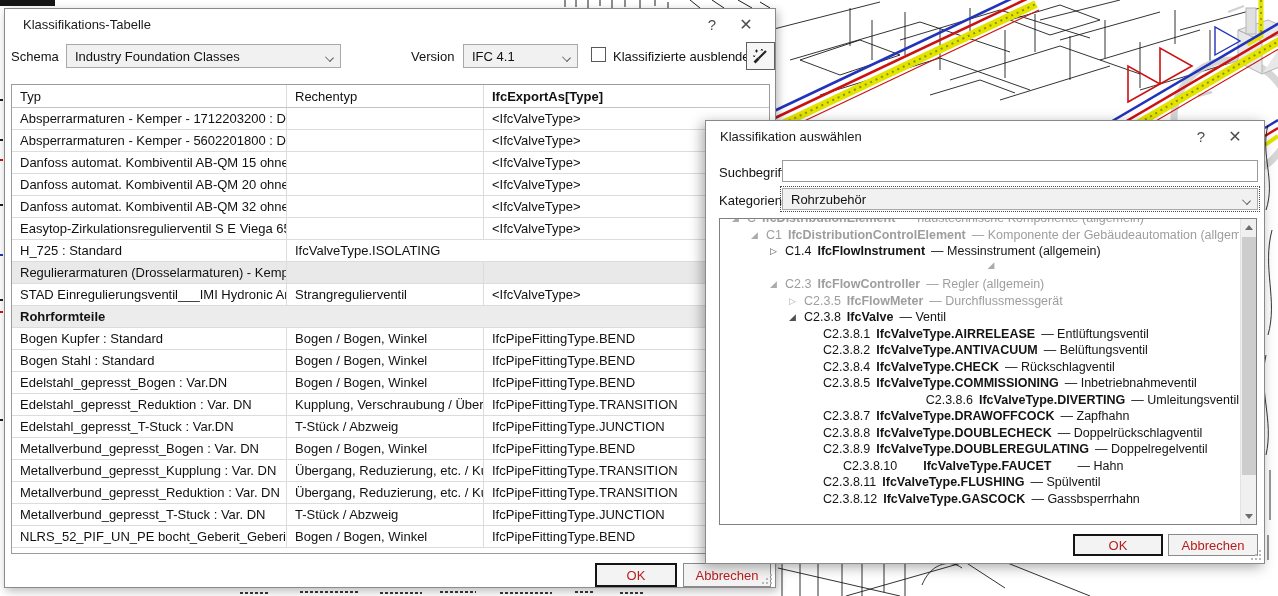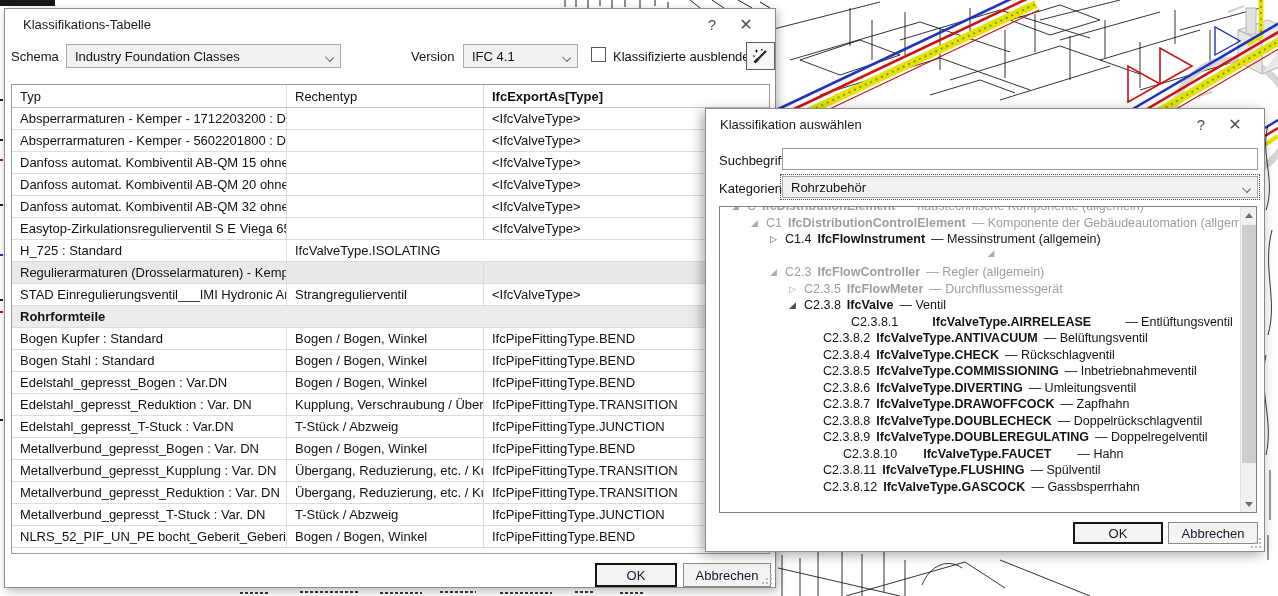--- a/index.html
+++ b/index.html
@@ -1,21 +1,21 @@
 <!DOCTYPE html>
 <html><head>
 <meta charset="utf-8">
 <style>
   *{margin:0;padding:0;box-sizing:border-box}
   html,body{width:1278px;height:596px;overflow:hidden;background:#fff;
     font-family:"Liberation Sans",sans-serif;font-size:13px;color:#111}
   .bg{position:absolute;inset:0;pointer-events:none}
   .dialog{position:absolute;background:#fff;border:1px solid #8a8a8a}
   #dlg1{left:4px;top:8px;width:772px;height:580px;box-shadow:2px 3px 9px rgba(0,0,0,.28)}
-  #dlg2{left:705px;top:108px;width:560px;height:444px;box-shadow:-3px 3px 12px rgba(0,0,0,.34);z-index:5}
+  #dlg2{left:705px;top:120px;width:560px;height:444px;box-shadow:-3px 3px 12px rgba(0,0,0,.34);z-index:5}
   .titlebar{position:absolute;left:0;right:0;top:0;height:30px;display:flex;align-items:center;
     padding:0 12px 0 18px;font-size:13px;color:#1a1a1a;background:#fff}
   .titlebar .title{flex:1;white-space:nowrap}
   .tb-btn{width:34px;height:24px;display:flex;align-items:center;justify-content:center;
     color:#4d4d4d;font-size:15px;cursor:default}
   .tb-btn.close{font-size:16px}
   label.fieldlabel{position:absolute;white-space:nowrap;color:#111}
   
   .combo{position:absolute;height:24px;background:#f1f1f1;border:1px solid #a8a8a8;
     display:flex;align-items:center;padding:0 22px 0 8px;white-space:nowrap;overflow:hidden}
@@ -35,21 +35,21 @@
   .trow{display:flex;height:22px;border-bottom:1px solid #dcdcdc}
   .td{display:flex;align-items:center;padding-left:8px;white-space:nowrap;overflow:hidden}
   .c1{width:275px;border-right:1px solid #dcdcdc}
   .c2{width:197px;border-right:1px solid #dcdcdc}
   .c3{flex:1}
   .trow.group-row{background:#ececec;font-weight:700}
   .trow.group-row .td{border-right:none}
   .trow.highlight-row{background:#e9e9e9}
   
   .btn{position:absolute;height:24px;background:#f3f3f3;border:1px solid #8a8a8a;
-    display:flex;align-items:center;justify-content:center;font-size:13px;color:#0f172a}
+    display:flex;align-items:center;justify-content:center;font-size:13px;color:#b91c1c}
   .btn.default{border:2px solid #151515}
   
   .tree{position:absolute;border:1px solid #808080;background:#fff;overflow:hidden;padding-right:17px}
   .tree-item{display:flex;align-items:center;height:16.5px;white-space:nowrap;overflow:hidden;
     font-size:12.5px;color:#141414}
   .tree-item.clipped{margin-top:-9px}
   .tree-item.muted{color:#9e9e9e}
   .expander{width:15px;flex:0 0 15px;font-size:9px;color:#4f4f4f;display:inline-block}
   .tree-item.muted .expander{color:#ababab}
   .tree-item.expanded .expander::before{content:"◢"}
@@ -326,21 +326,21 @@
         <span class="t-code">C2.3.5</span>
         <span class="t-name">IfcFlowMeter</span>
         <span class="t-desc">— Durchflussmessgerät</span>
       </div>
       <div class="tree-item expanded" style="padding-left: 69px;">
         <span class="expander"></span>
         <span class="t-code">C2.3.8</span>
         <span class="t-name">IfcValve</span>
         <span class="t-desc">— Ventil</span>
       </div>
-      <div class="tree-item leaf" style="padding-left: 88px; gap: 28px;">
+      <div class="tree-item leaf" style="padding-left: 88px;">
         <span class="expander"></span>
         <span class="t-code">C2.3.8.1</span>
         <span class="t-name">IfcValveType.AIRRELEASE</span>
         <span class="t-desc">— Entlüftungsventil</span>
       </div>
       <div class="tree-item leaf" style="padding-left: 88px;">
         <span class="expander"></span>
         <span class="t-code">C2.3.8.2</span>
         <span class="t-name">IfcValveType.ANTIVACUUM</span>
         <span class="t-desc">— Belüftungsventil</span>
@@ -350,21 +350,21 @@
         <span class="t-code">C2.3.8.4</span>
         <span class="t-name">IfcValveType.CHECK</span>
         <span class="t-desc">— Rückschlagventil</span>
       </div>
       <div class="tree-item leaf" style="padding-left: 88px;">
         <span class="expander"></span>
         <span class="t-code">C2.3.8.5</span>
         <span class="t-name">IfcValveType.COMMISSIONING</span>
         <span class="t-desc">— Inbetriebnahmeventil</span>
       </div>
-      <div class="tree-item leaf" style="padding-left: 88px;">
+      <div class="tree-item leaf" style="padding-left: 88px; justify-content: flex-end;">
         <span class="expander"></span>
         <span class="t-code">C2.3.8.6</span>
         <span class="t-name">IfcValveType.DIVERTING</span>
         <span class="t-desc">— Umleitungsventil</span>
       </div>
       <div class="tree-item leaf" style="padding-left: 88px;">
         <span class="expander"></span>
         <span class="t-code">C2.3.8.7</span>
         <span class="t-name">IfcValveType.DRAWOFFCOCK</span>
         <span class="t-desc">— Zapfhahn</span>

